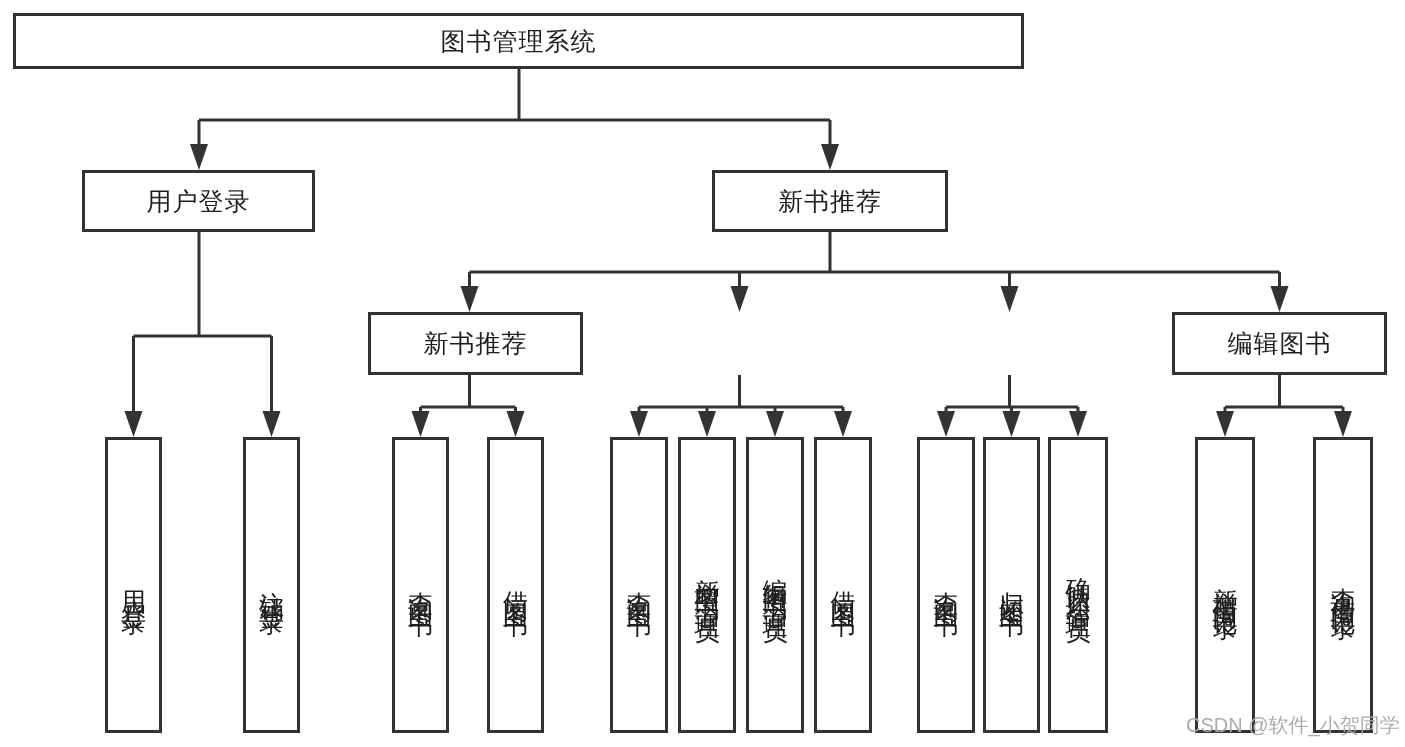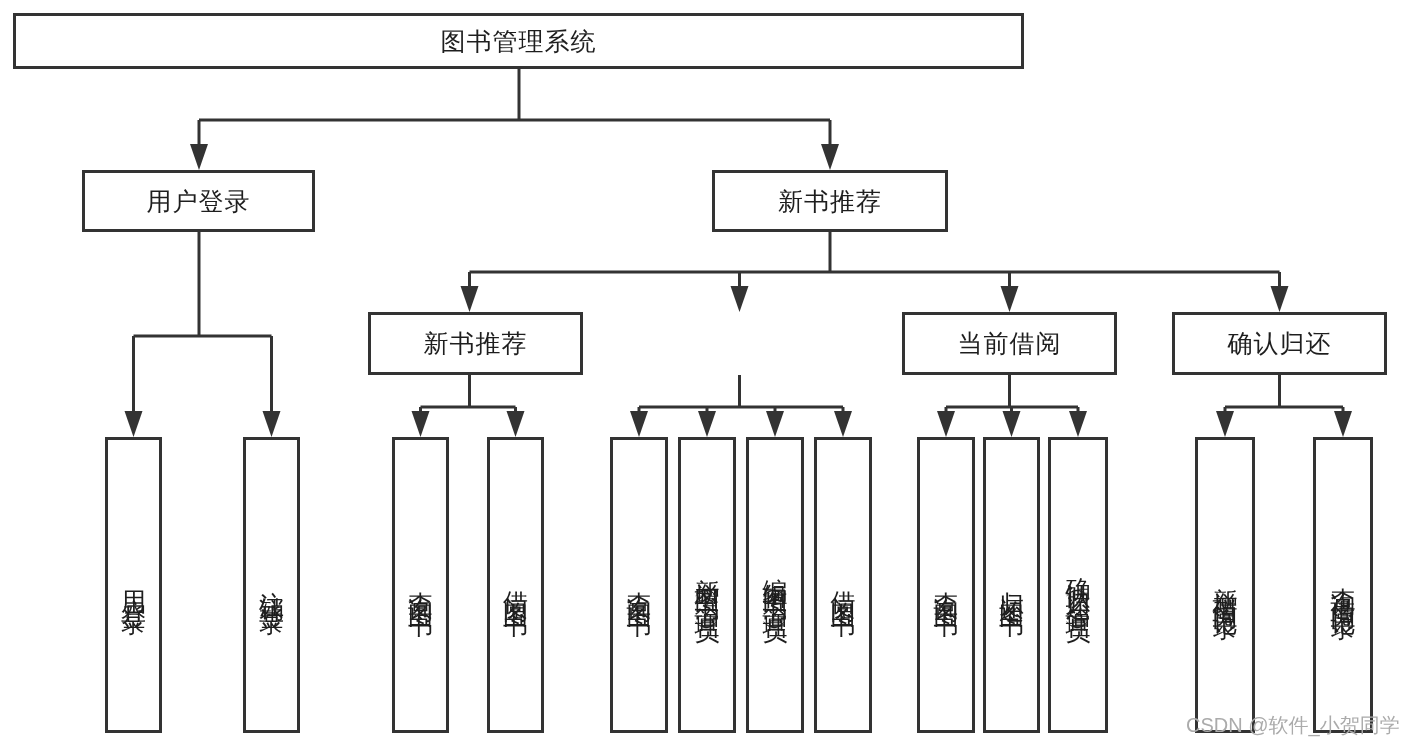--- a/index.html
+++ b/index.html
@@ -128,25 +128,22 @@
   <div class="box" style="left:82px;top:170px;width:233px;height:62px">
     <span class="h-label">用户登录</span>
   </div>
   <div class="box" style="left:712px;top:170px;width:236px;height:62px">
     <span class="h-label">新书推荐</span>
   </div>
 
   <div class="box" style="left:368px;top:312px;width:215px;height:63px">
     <span class="h-label">新书推荐</span>
   </div>
-  <div class="box" style="left:902px;top:312px;width:215px;height:63px">
-    <span class="h-label">当前借阅</span>
-  </div>
   <div class="box" style="left:1172px;top:312px;width:215px;height:63px">
-    <span class="h-label">确认归还</span>
+    <span class="h-label">编辑图书</span>
   </div>
 
   <div class="box" style="left:105px;top:437px;width:57px;height:296px">
     <span class="v-label">用户登录</span>
   </div>
   <div class="box" style="left:243px;top:437px;width:57px;height:296px">
     <span class="v-label">注销登录</span>
   </div>
 
   <div class="box" style="left:392px;top:437px;width:57px;height:296px">

